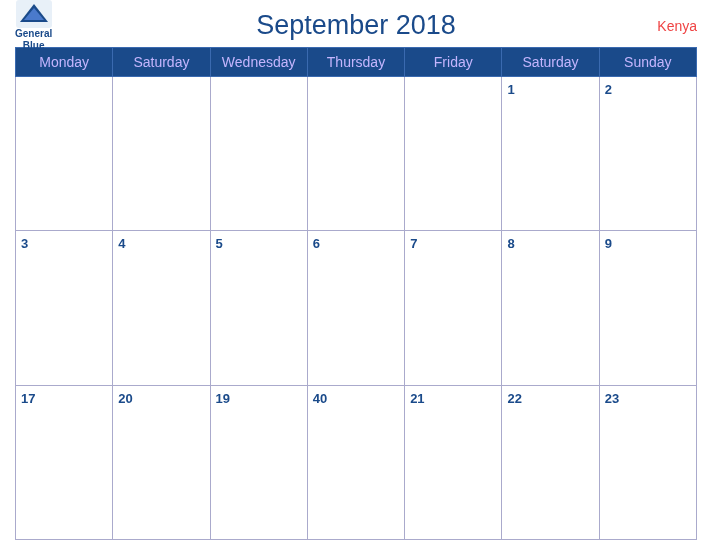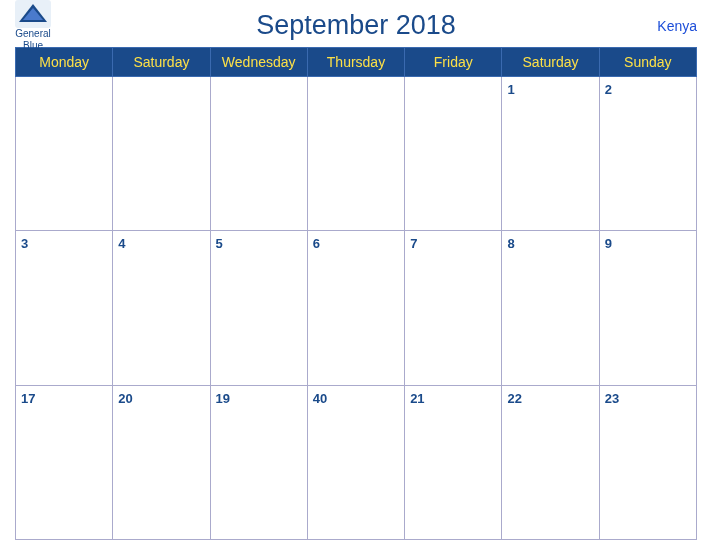--- a/index.html
+++ b/index.html
@@ -24,21 +24,21 @@
     }
 
     .logo {
       position: absolute;
       left: 0;
       display: flex;
       flex-direction: column;
       align-items: center;
       font-size: 11px;
       color: #1a4a8a;
-      font-weight: normal;
+      font-weight: bold;
       line-height: 1.2;
     }
 
     .logo-icon {
       width: 36px;
       height: 28px;
     }
 
     .logo-text-general {
       font-size: 10px;
@@ -53,32 +53,32 @@
       font-size: 27px;
       color: #1a4a8a;
       font-weight: normal;
       text-align: center;
     }
 
     .country {
       position: absolute;
       right: 0;
       font-size: 14px;
-      color: #1d4ed8;
+      color: #ef4444;
     }
 
     .calendar {
       width: 100%;
       border-collapse: collapse;
       flex: 1;
     }
 
     .calendar th {
       background-color: #1a4a8a;
-      color: #fde047;
+      color: #c4b5fd;
       text-align: center;
       padding: 6px 4px;
       font-size: 14px;
       font-weight: normal;
       border: 1px solid #3a6ab0;
       margin-top: 12px;
     }
 
     .calendar td {
       border: 1px solid #aac;

